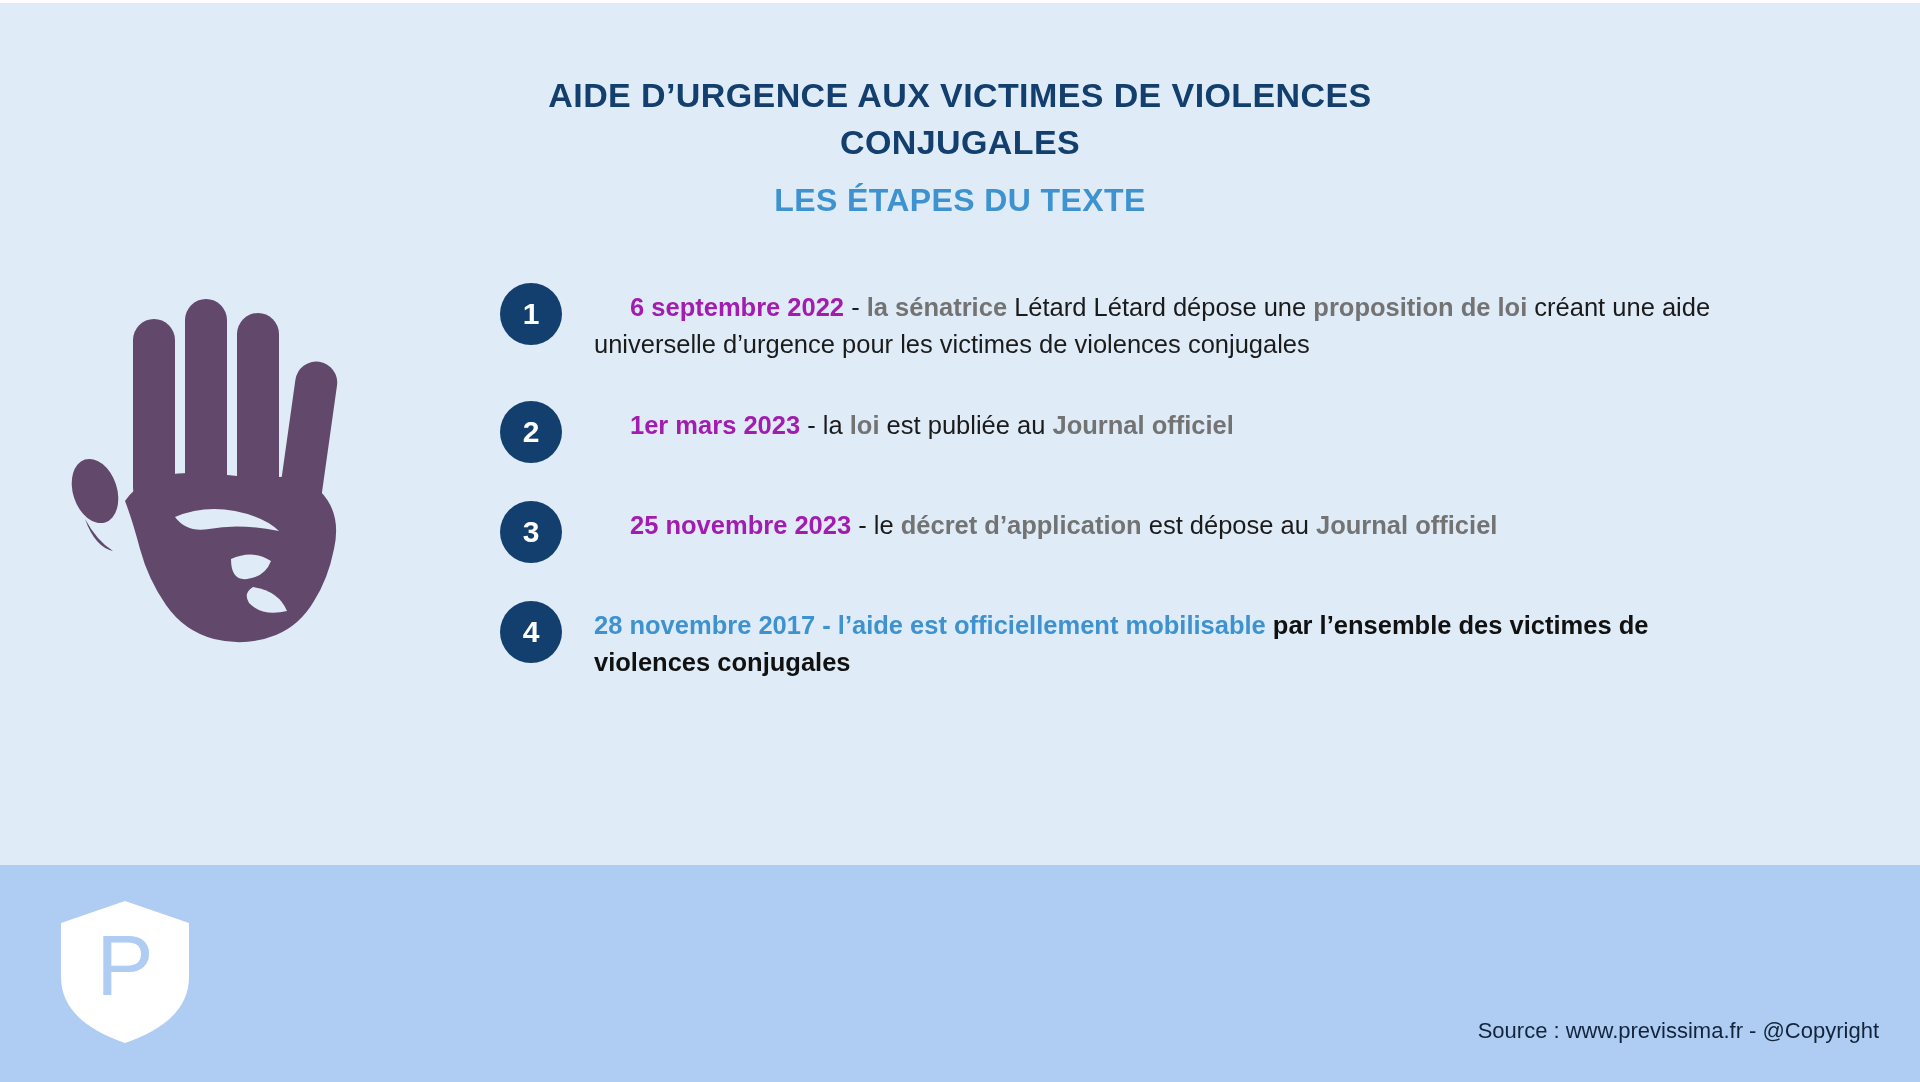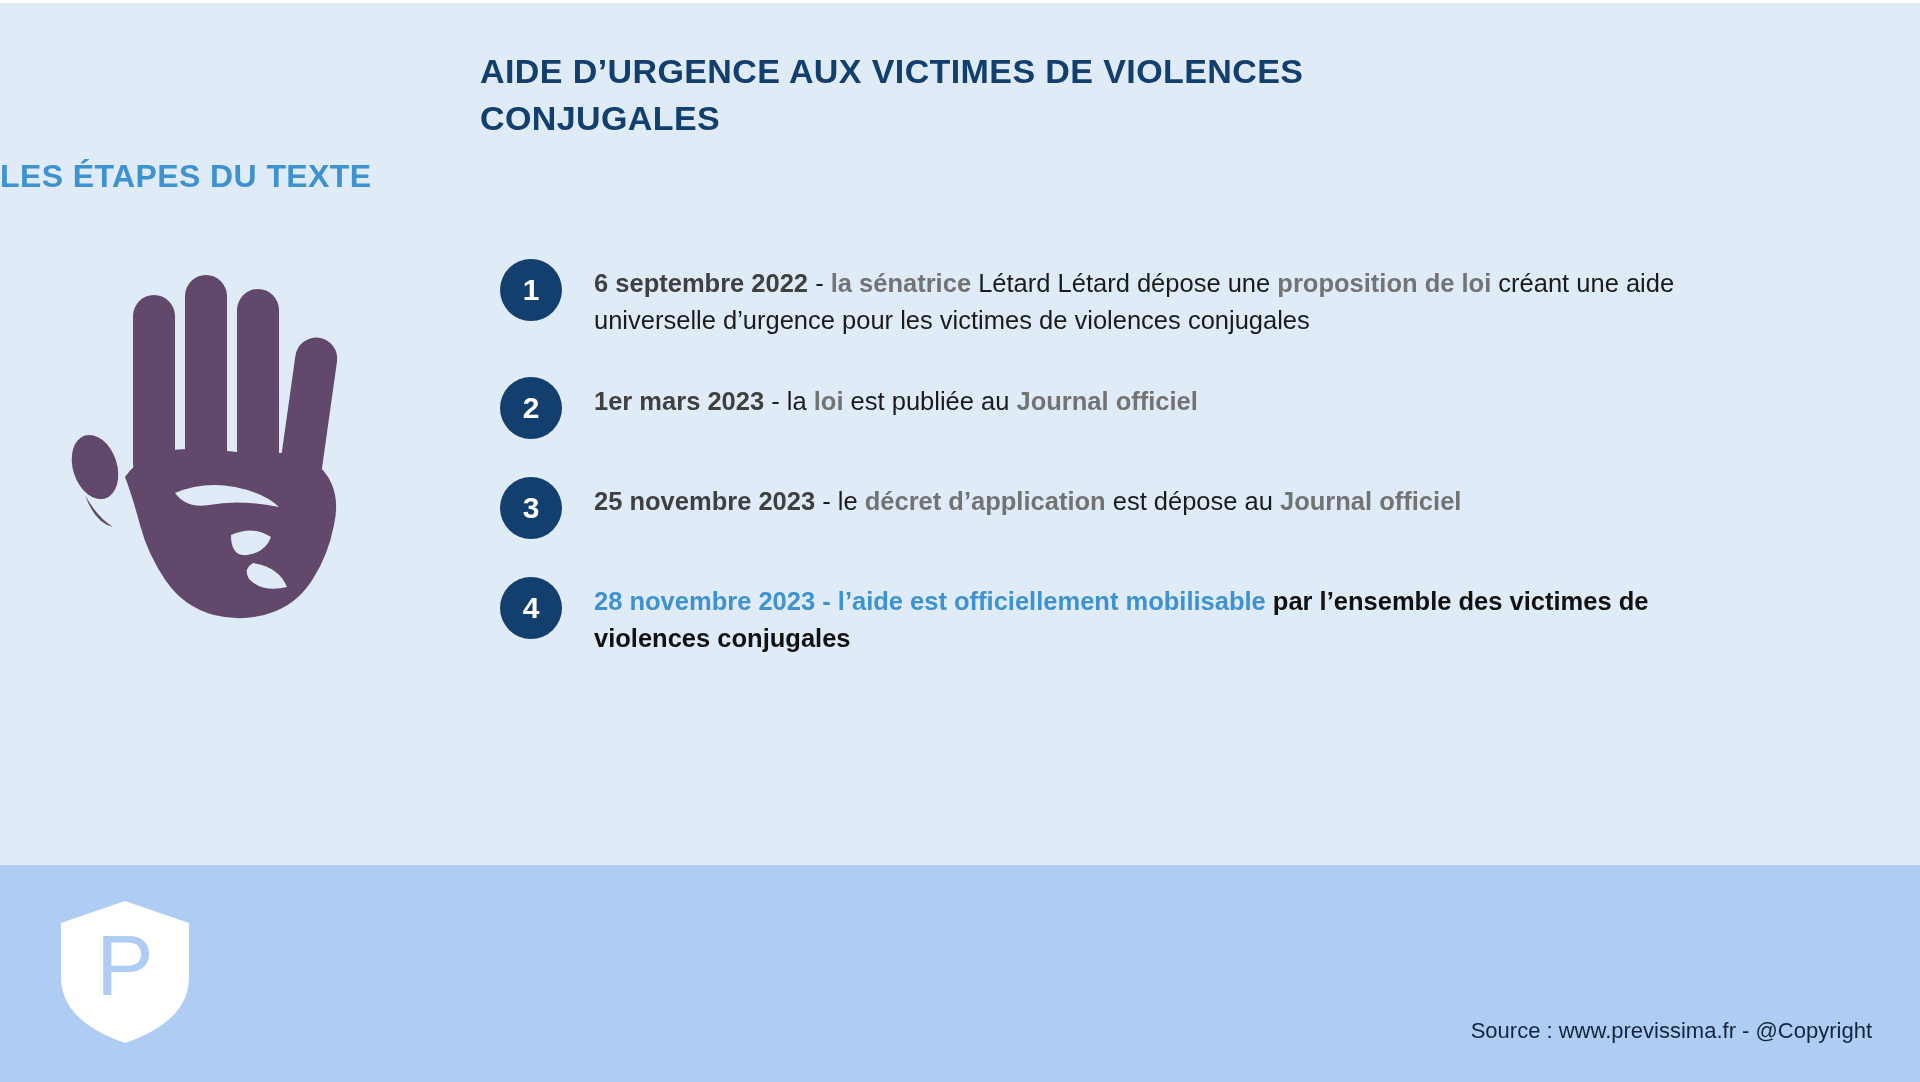--- a/index.html
+++ b/index.html
@@ -16,21 +16,22 @@
   .infographic {
     position: relative;
     width: 1920px;
     height: 1082px;
     background: #dfecf8;
     box-sizing: border-box;
     overflow: hidden;
   }
   
   .header {
-    padding-top: 48px;
+    padding-top: 72px;
+    text-align: center;
   }
   .title-main {
     font-size: 34px;
     font-weight: bold;
     color: #123f6d;
     letter-spacing: 0.4px;
     line-height: 1.38;
     max-width: 960px;
     margin: 0 auto;
     text-transform: uppercase;
@@ -88,22 +89,23 @@
     margin-top: 2px;
   }
   .step-text {
     font-size: 25.5px;
     line-height: 1.45;
     color: #1b1b1b;
     max-width: 1170px;
     padding-top: 8px;
   }
   .step-text .date {
-    color: #404040;
-    font-weight: bold;
+    color: #a21caf;
+    font-weight: bold;
+    margin-left: 36px;
   }
   .step-text b {
     font-weight: bold;
     color: #737373;
   }
   .step-text .hl {
     color: #3d92cf;
     font-weight: bold;
   }
   
@@ -121,21 +123,21 @@
   }
   .logo {
     position: absolute;
     left: 55px;
     top: 32px;
     width: 140px;
     height: 150px;
   }
   .source {
     position: absolute;
-    right: 48px;
+    right: 41px;
     bottom: 38px;
     font-size: 22px;
     color: #12243b;
   }
   .top-rule {
     position: absolute;
     top: 0; left: 0;
     width: 1920px;
     height: 3px;
     background: #ffffff;
@@ -210,21 +212,21 @@
       <div class="step step-3">
         <div class="step-num">3</div>
         <div class="step-text">
           <span class="date">25 novembre 2023</span><span> - </span><span>le </span><b>décret d’application</b><span> est dépose au </span><b>Journal officiel</b>
         </div>
       </div>
 
       <div class="step step-4">
         <div class="step-num">4</div>
         <div class="step-text">
-          <span class="hl">28 novembre 2023 - l’aide est officiellement mobilisable</span><span class="tail"> par l’ensemble des victimes de violences conjugales</span>
+          <span class="hl">28 novembre 2017 - l’aide est officiellement mobilisable</span><span class="tail"> par l’ensemble des victimes de violences conjugales</span>
         </div>
       </div>
 
     </div>
   </div>
 
   <div class="footer">
     <div class="logo">
       <svg viewBox="0 0 140 150" width="140" height="150" aria-hidden="true">
         <path d="M70 4 L134 26 V80 q0 44 -64 66 Q6 124 6 80 V26 Z" fill="#ffffff"></path>

